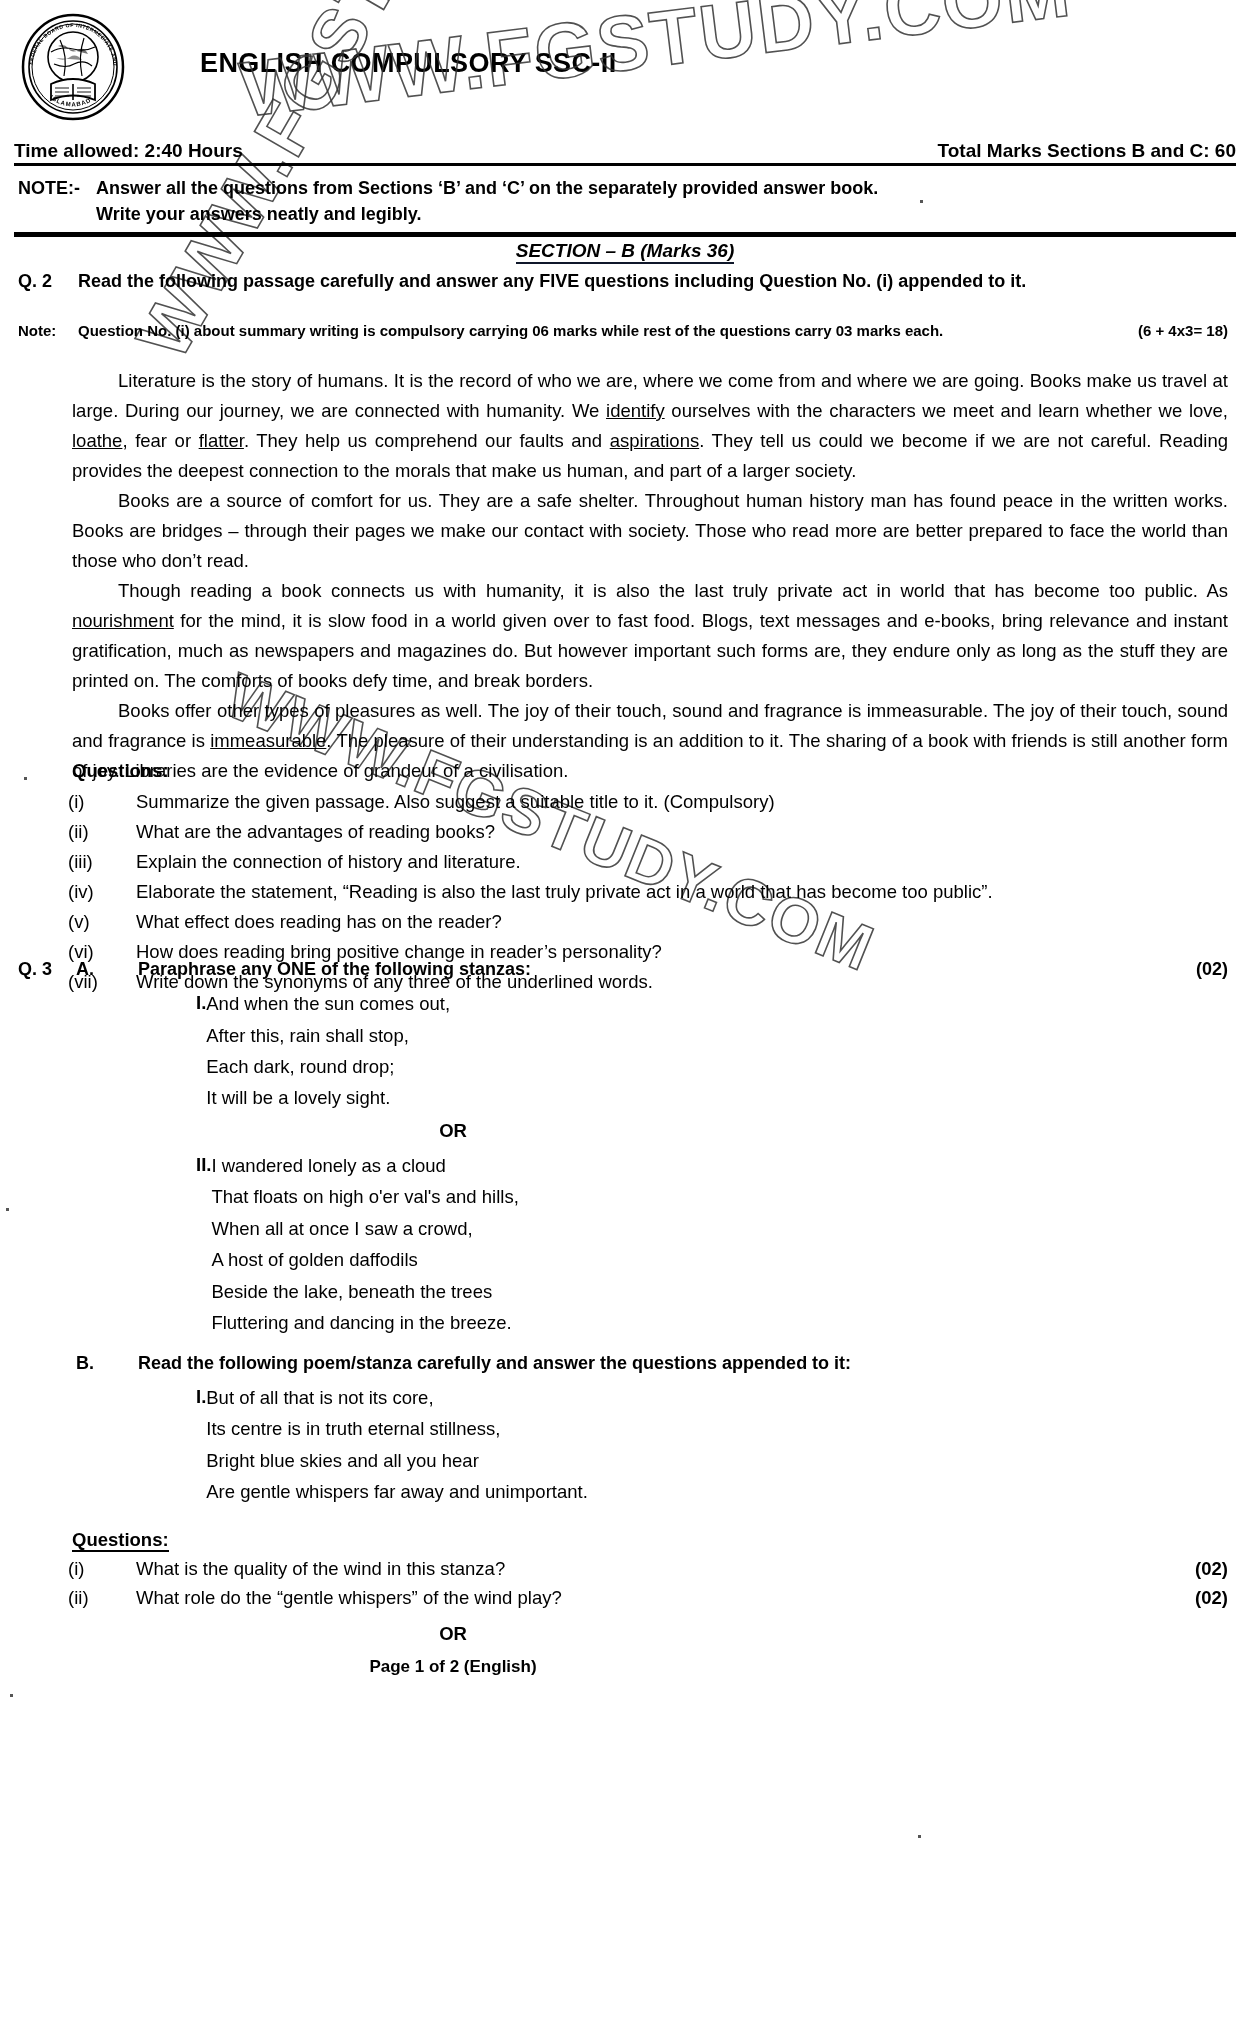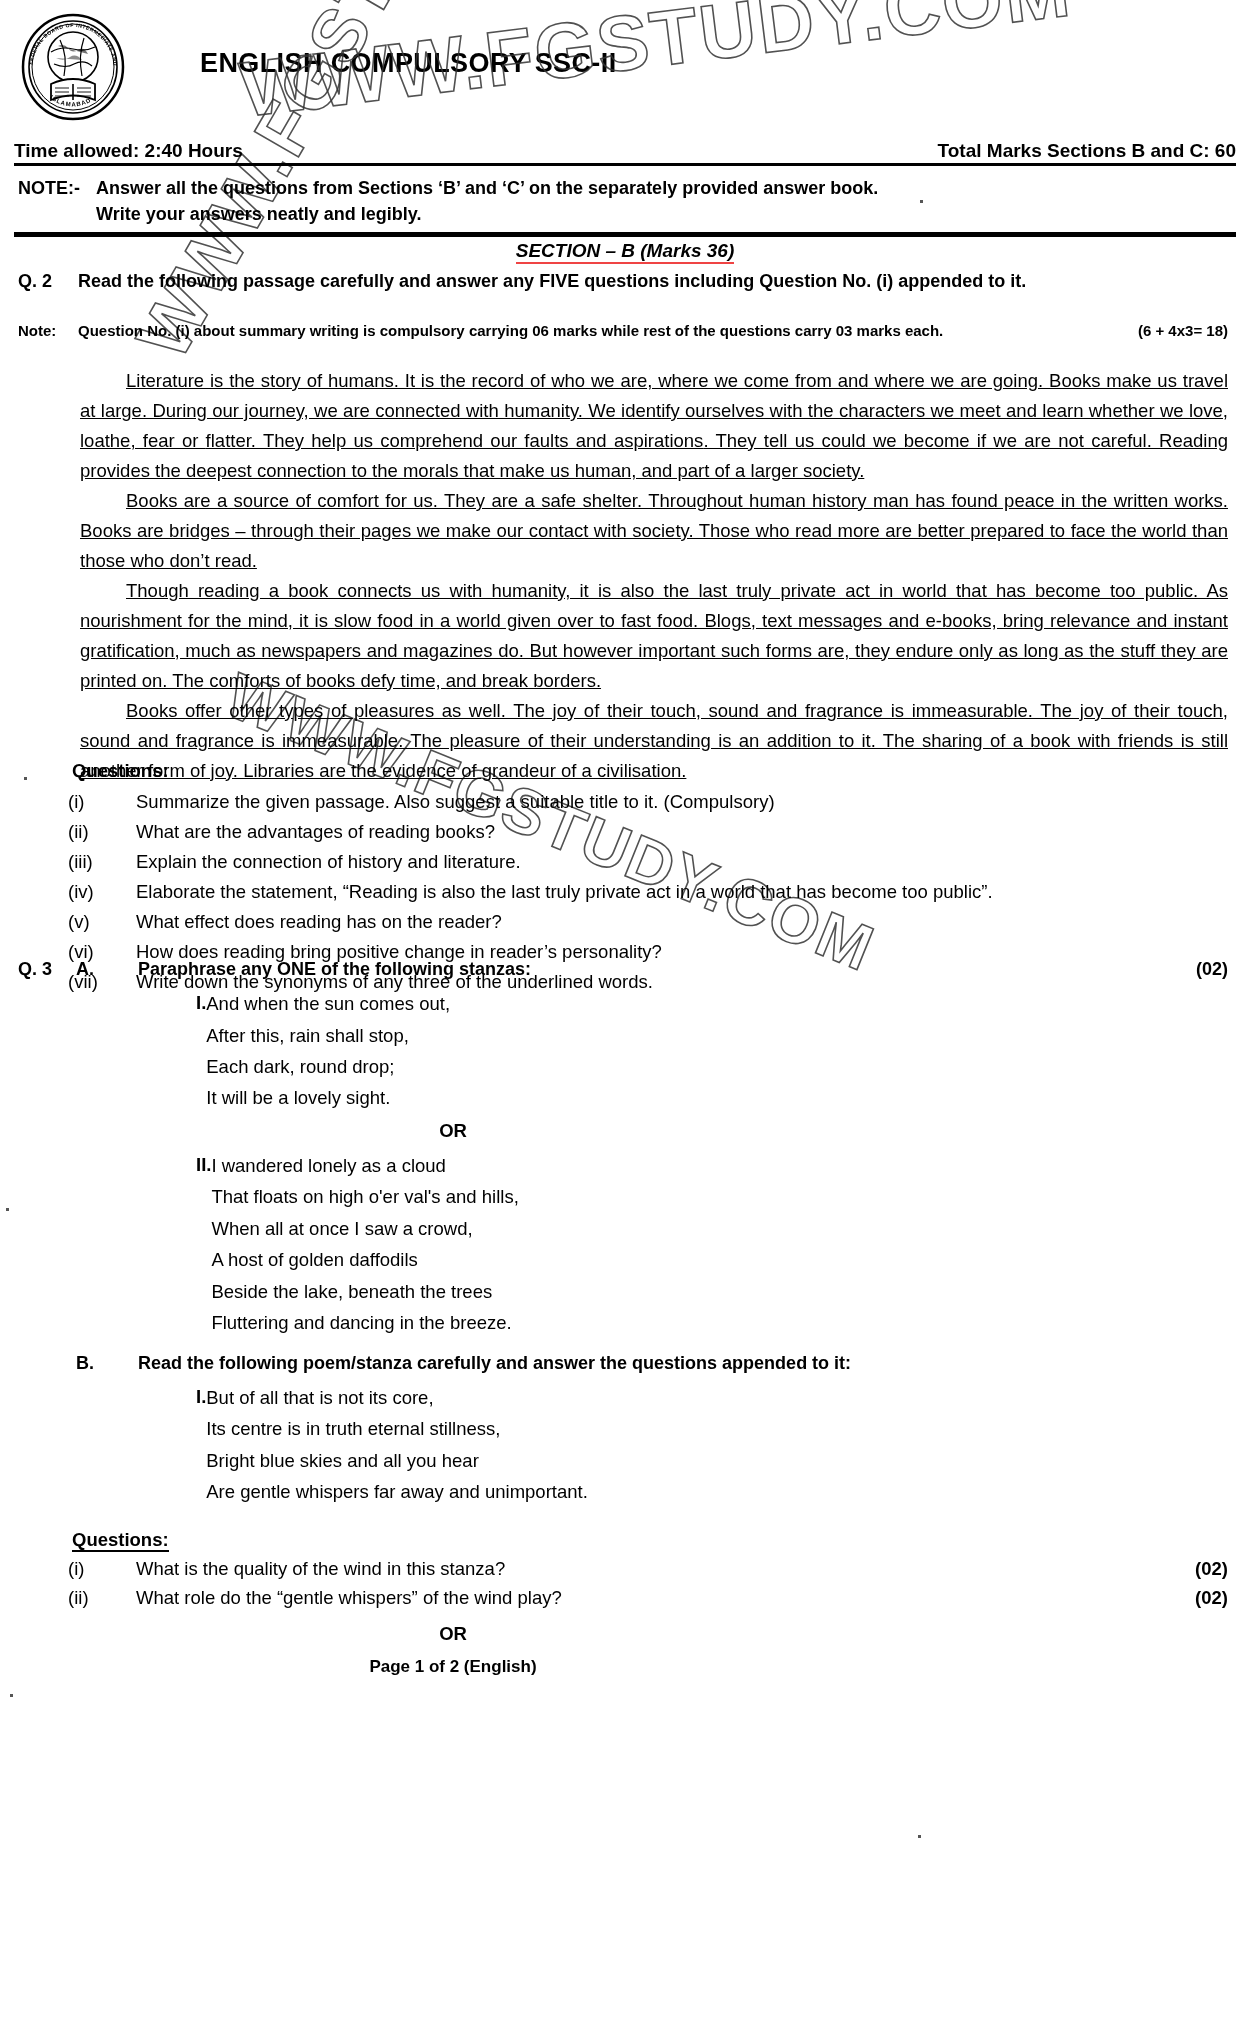--- a/index.html
+++ b/index.html
@@ -122,21 +122,21 @@
     position: absolute;
     left: 0;
     right: 0;
     top: 240px;
     text-align: center;
     font-size: 19px;
     font-weight: bold;
     font-style: italic;
   }
   .section-heading span {
-    border-bottom: 2px solid #ef4444;
+    border-bottom: 2px solid #0f172a;
     padding-bottom: 1px;
   }
 
   
   .q2-block {
     position: absolute;
     left: 18px;
     right: 22px;
     top: 268px;
     font-size: 18px;
@@ -162,23 +162,22 @@
   .passage {
     position: absolute;
     left: 72px;
     right: 22px;
     top: 366px;
     font-size: 18.5px;
     line-height: 1.62;
     text-align: justify;
   }
   .passage p {
-    margin: 0 0 0 8px;
+    margin: 0 0 0 0;
     text-indent: 46px;
-    text-decoration: underline;
   }
   .u { text-decoration: underline; }
 
   
   .questions-head {
     position: absolute;
     left: 72px;
     top: 760px;
     font-size: 18.5px;
     font-weight: bold;

